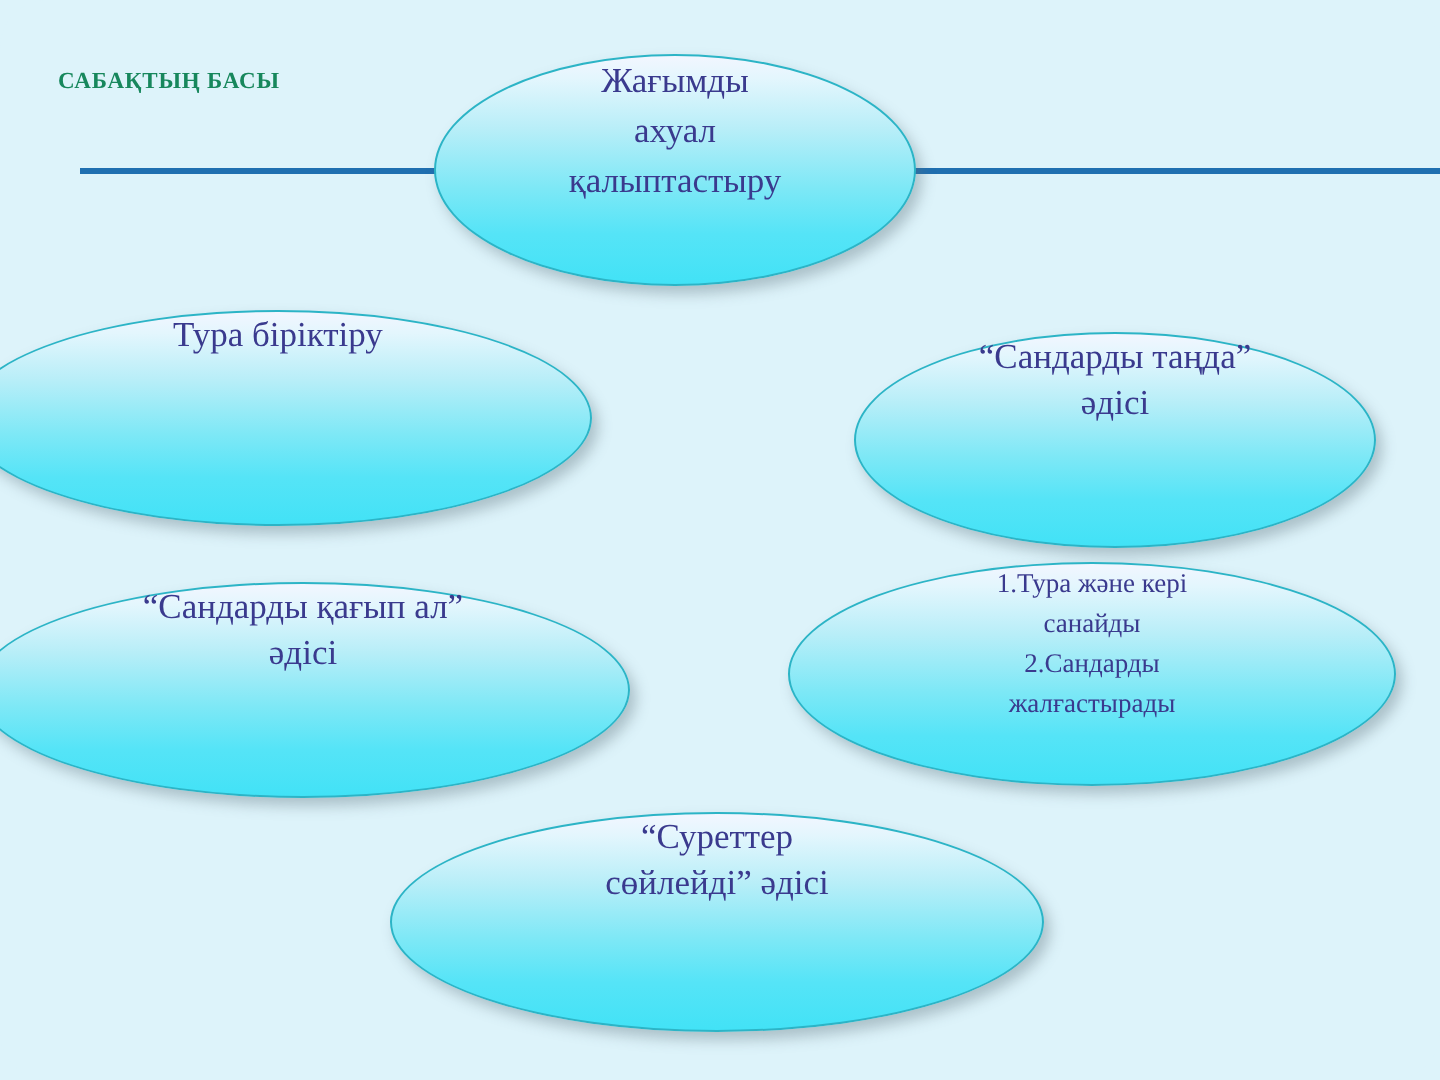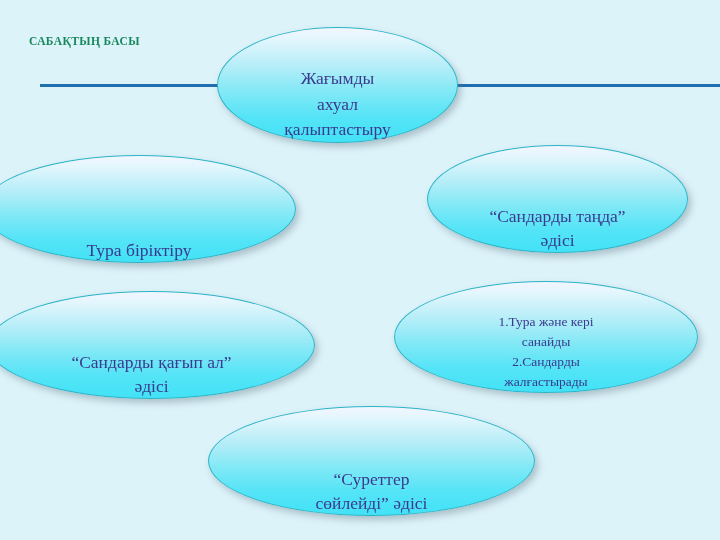--- a/index.html
+++ b/index.html
@@ -54,46 +54,46 @@
     box-sizing: border-box;
     background: linear-gradient(to bottom,
                 #f2f6ff 0%,
                 #e3f6fd 10%,
                 #b8eef8 32%,
                 #7de8f6 58%,
                 #55e4f7 78%,
                 #42e2f6 100%);
     box-shadow: 3px 4px 7px rgba(90, 110, 120, 0.38);
     display: flex;
-    align-items: flex-end;
+    align-items: flex-start;
     justify-content: center;
     text-align: center;
   }
   .ellipse .etext {
     color: #3a3a8e;
     line-height: 1.34;
     padding: 0 14px;
     font-size: 17.5px;
     white-space: pre-line;
   }
 
   
   #ell-top        { left: 217px; top: 27px;  width: 241px; height: 116px; }
   #ell-top .etext { line-height: 1.44; }
 
   #ell-group      { left: -18px; top: 155px; width: 314px; height: 108px; }
 
-  #ell-numbers    { left: 427px; top: 145px; width: 261px; height: 108px; }
+  #ell-numbers    { left: 427px; top: 166px; width: 261px; height: 108px; }
 
   #ell-question   { left: -12px; top: 291px; width: 327px; height: 108px; }
 
   #ell-count      { left: 394px; top: 281px; width: 304px; height: 112px; }
-  #ell-count .etext { font-size: 13.5px; line-height: 1.48; margin-top: 22px; }
+  #ell-count .etext { font-size: 13.5px; line-height: 1.48; }
 
-  #ell-pictures   { left: 208px; top: 406px; width: 327px; height: 110px; }
+  #ell-pictures   { left: 195px; top: 406px; width: 327px; height: 110px; }
 </style>
 </head>
 <body>
 
 <div id="slide">
 
   <div class="slide-title">САБАҚТЫҢ БАСЫ</div>
 
   <div class="divider"></div>
 

